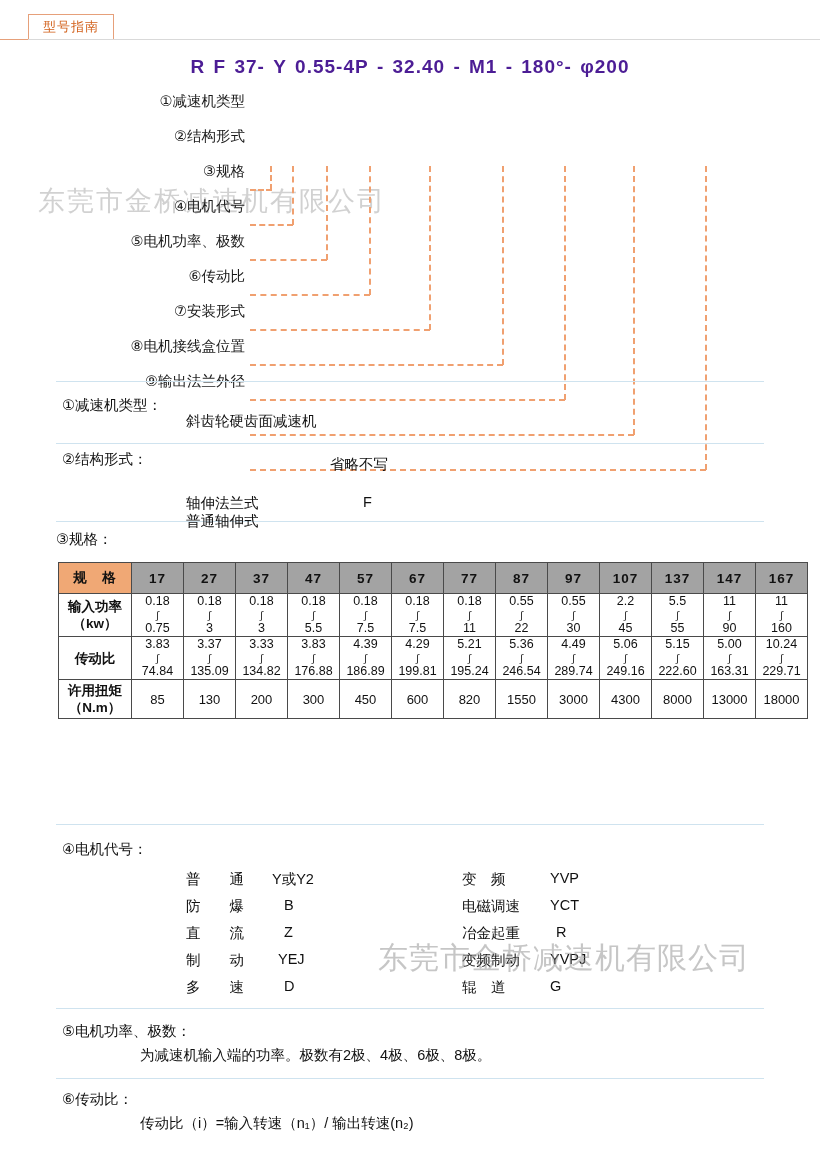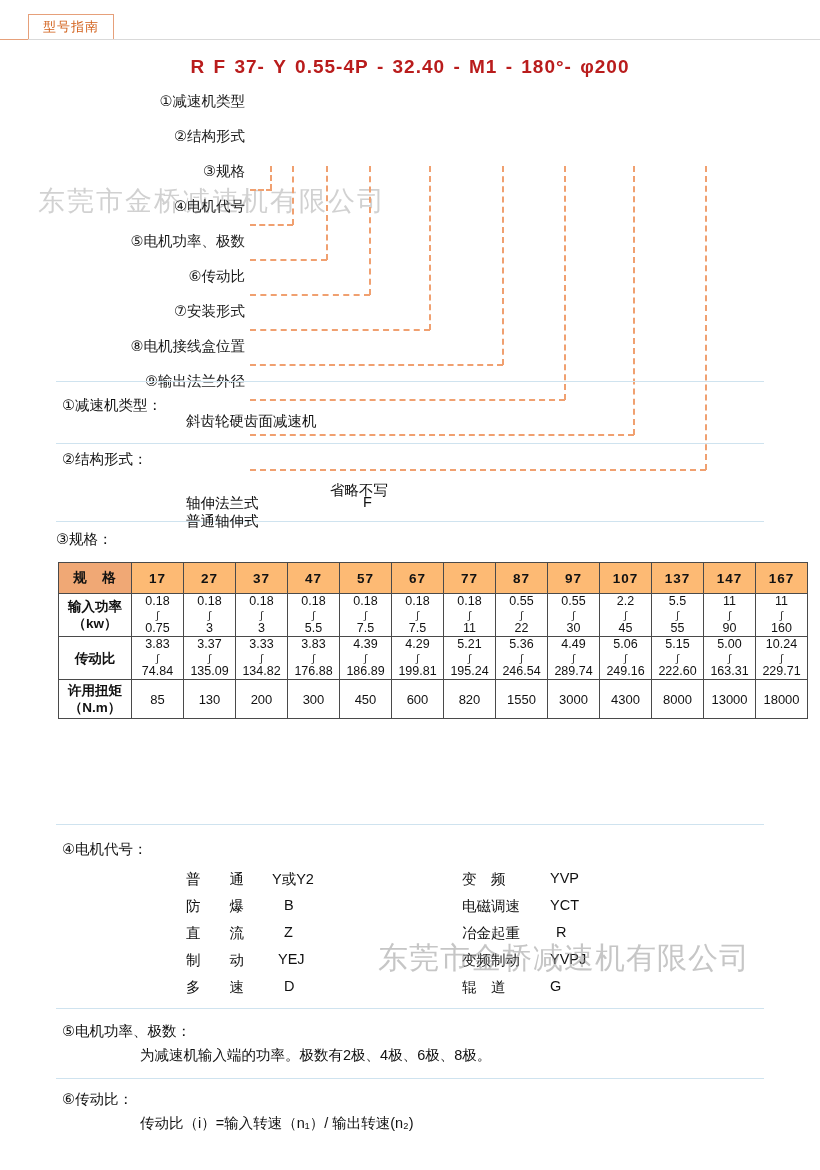--- a/index.html
+++ b/index.html
@@ -29,21 +29,21 @@
   .tab-underline{
     position:absolute;left:0;top:25px;width:820px;height:1px;background:#d9d9d9;
   }
   .tab-underline2{
     position:absolute;left:0;top:25px;width:28px;height:1px;background:#e6a07a;
   }
 
   
   .code-line{
     position:absolute;left:0;top:56px;width:820px;text-align:center;
-    font-size:19px;font-weight:bold;letter-spacing:1px;color:#b91c1c;
+    font-size:19px;font-weight:bold;letter-spacing:1px;color:#4c1d95;
   }
   .code-line span{margin:0 1px;}
 
   
   .legend{position:absolute;left:0;top:88px;width:820px;height:290px;}
   .legend-row{position:absolute;height:26px;line-height:26px;font-size:14.5px;white-space:nowrap;}
   .legend-label{position:absolute;right:0;top:0;text-align:right;}
   .lr{left:0;width:245px;}
   .legend-row .legend-label{width:245px;}
 
@@ -65,21 +65,21 @@
   }
   table.spec td,table.spec th{
     border:1px solid #4a4a4a;
     text-align:center;
     vertical-align:middle;
     padding:0;
     font-weight:normal;
     color:#111;
   }
   table.spec th{
-    background:#fdba74;
+    background:#a3a3a3;
     font-weight:bold;
     height:30px;
     font-size:13.5px;
     letter-spacing:1px;
   }
   table.spec td.rowhead{
     background:#ffffff;font-weight:bold;width:72px;font-size:13.5px;line-height:17px;
   }
   table.spec td.cell{width:51px;}
   .rng{line-height:15px;padding:5px 0;}
@@ -214,21 +214,21 @@
   <div class="sep" style="top:521px;"></div>
   <div class="sep" style="top:824px;"></div>
   <div class="sep" style="top:1008px;"></div>
   <div class="sep" style="top:1078px;"></div>
 
   <div class="sec-title" style="left:62px;top:396px;">①减速机类型：</div>
   <div class="sec-text" style="left:186px;top:412px;">斜齿轮硬齿面减速机</div>
 
   <div class="sec-title" style="left:62px;top:450px;">②结构形式：</div>
   <div class="sec-text" style="left:186px;top:472px;margin-top:40px;">普通轴伸式</div>
-  <div class="sec-text" style="left:330px;top:481px;text-align:right;">省略不写</div>
+  <div class="sec-text" style="left:330px;top:455px;text-align:right;">省略不写</div>
   <div class="sec-text" style="left:186px;top:494px;">轴伸法兰式</div>
   <div class="sec-text" style="left:363px;top:494px;">F</div>
 
   <div class="sec-title" style="left:56px;top:530px;">③规格：</div>
 
   <table class="spec">
     <thead>
       <tr>
         <th class="rowhead" style="background:#f0a875;">规　格</th>
         <th>17</th>

